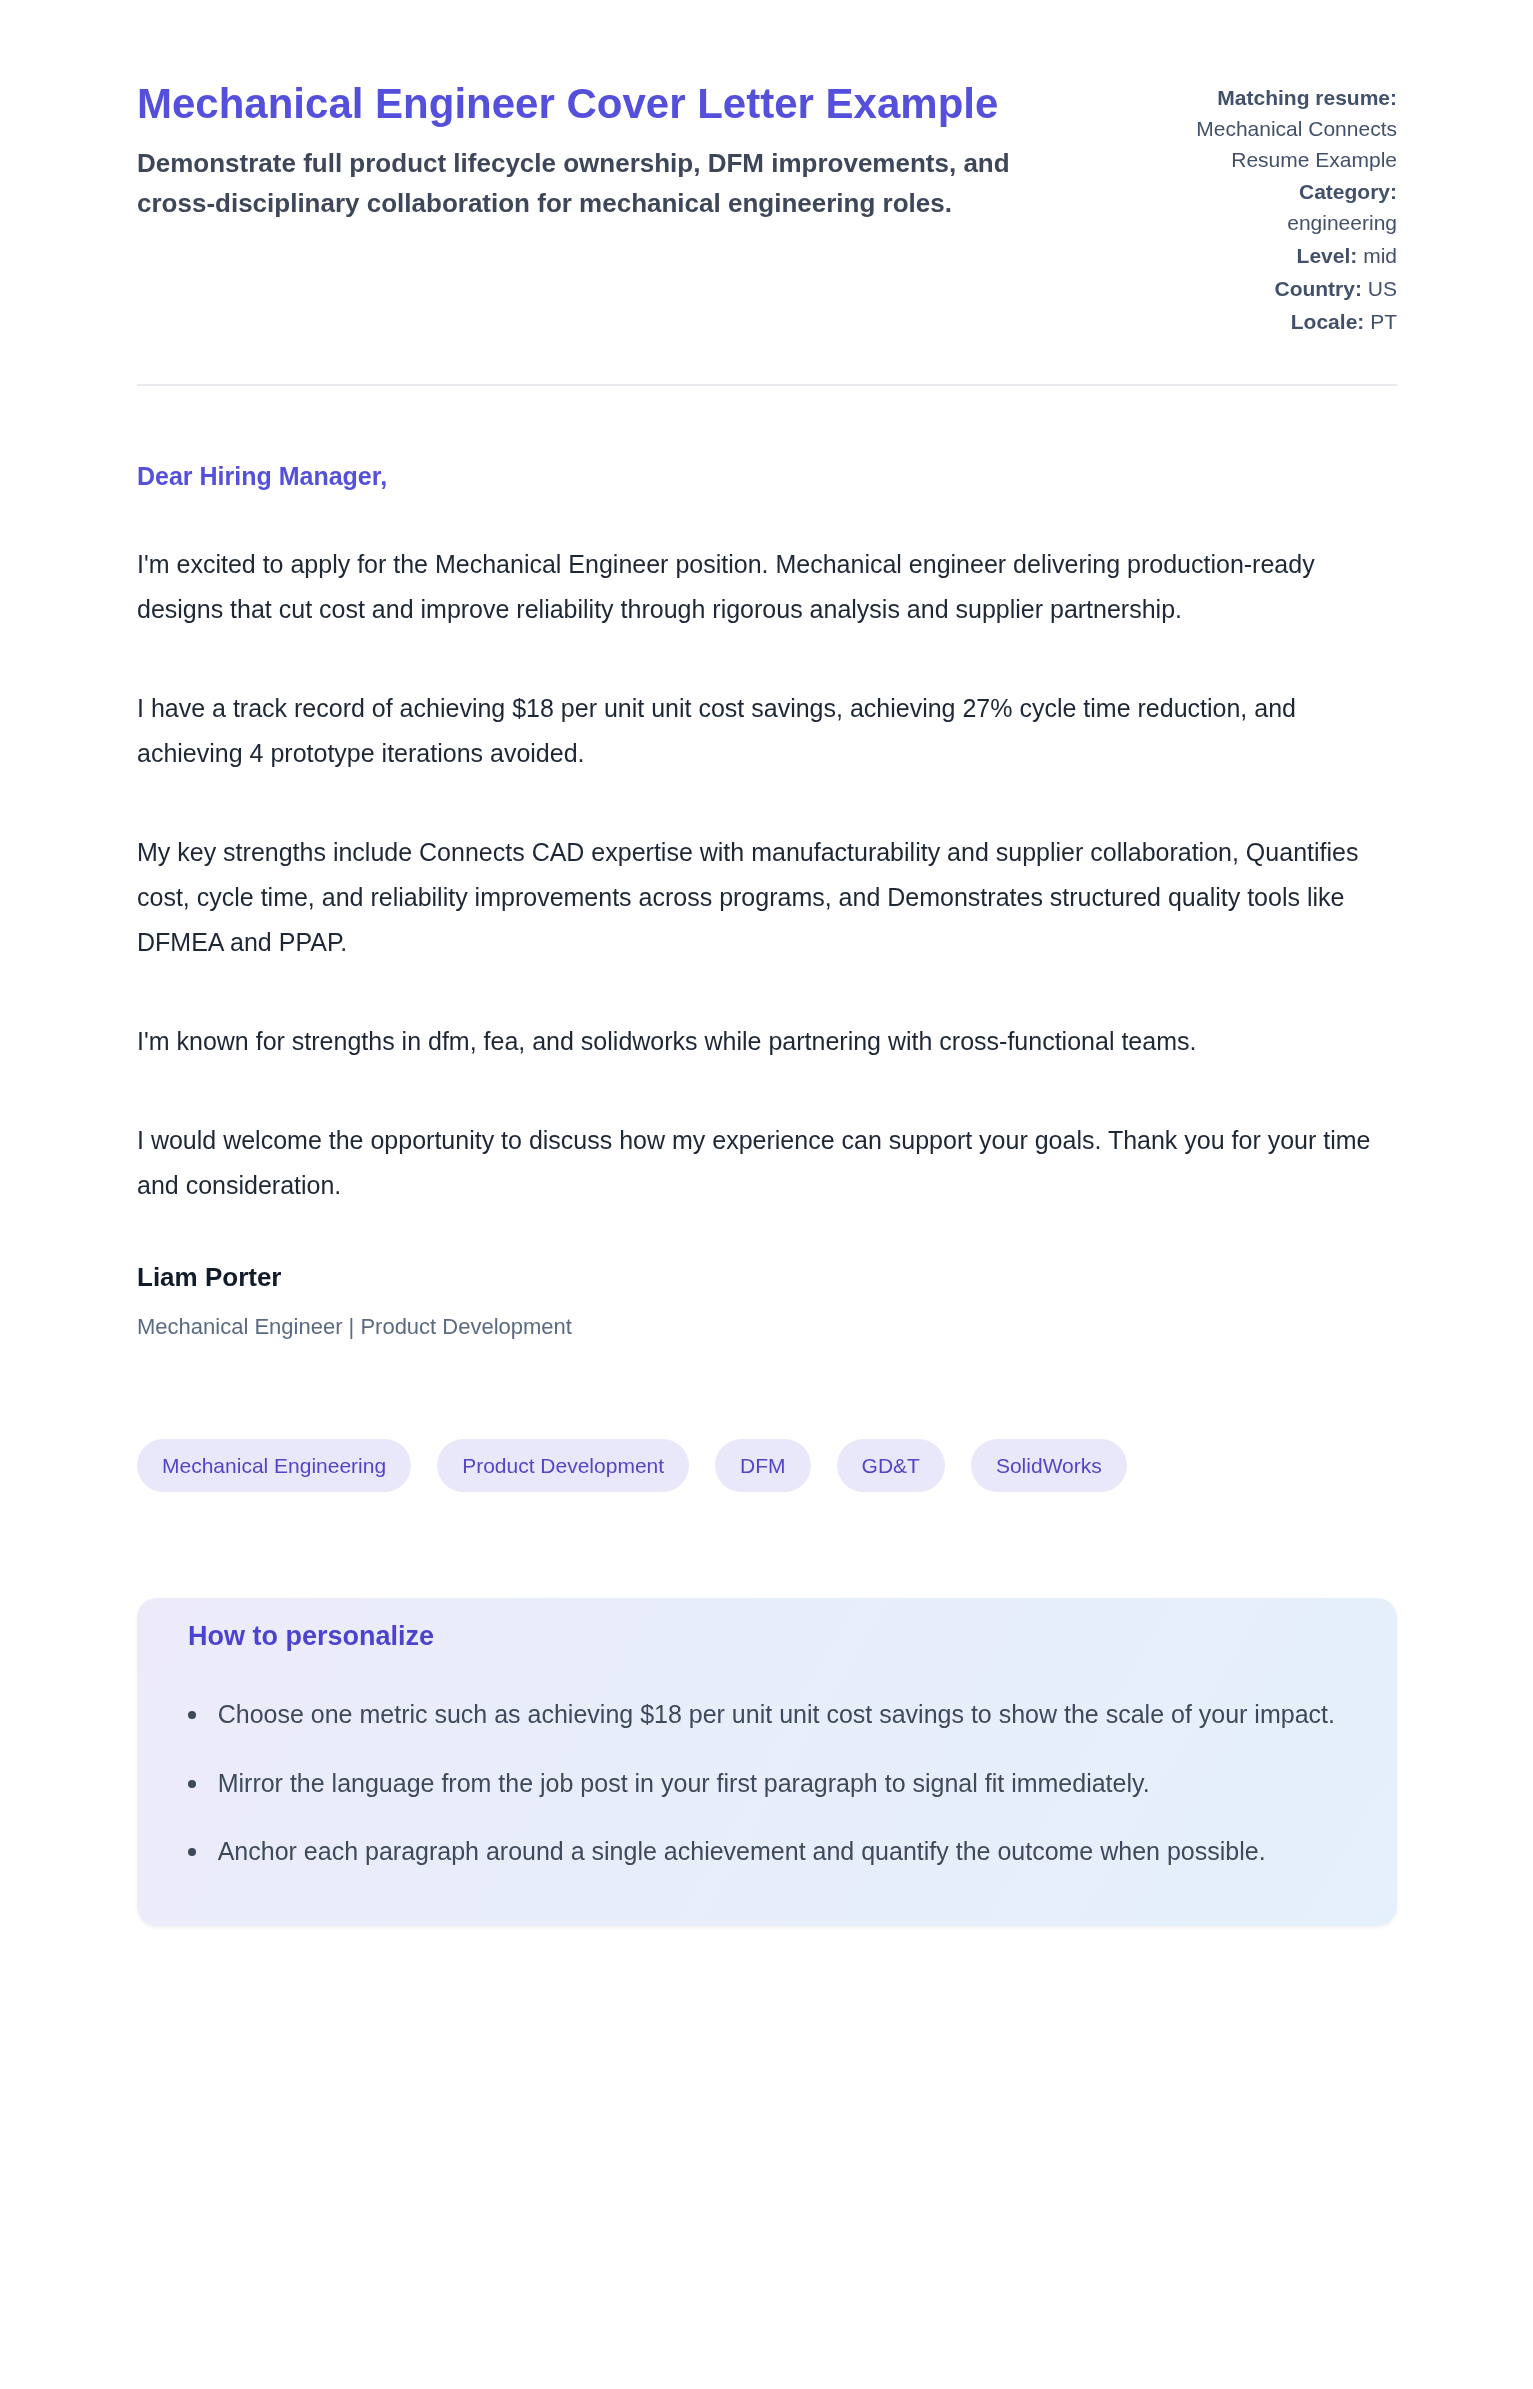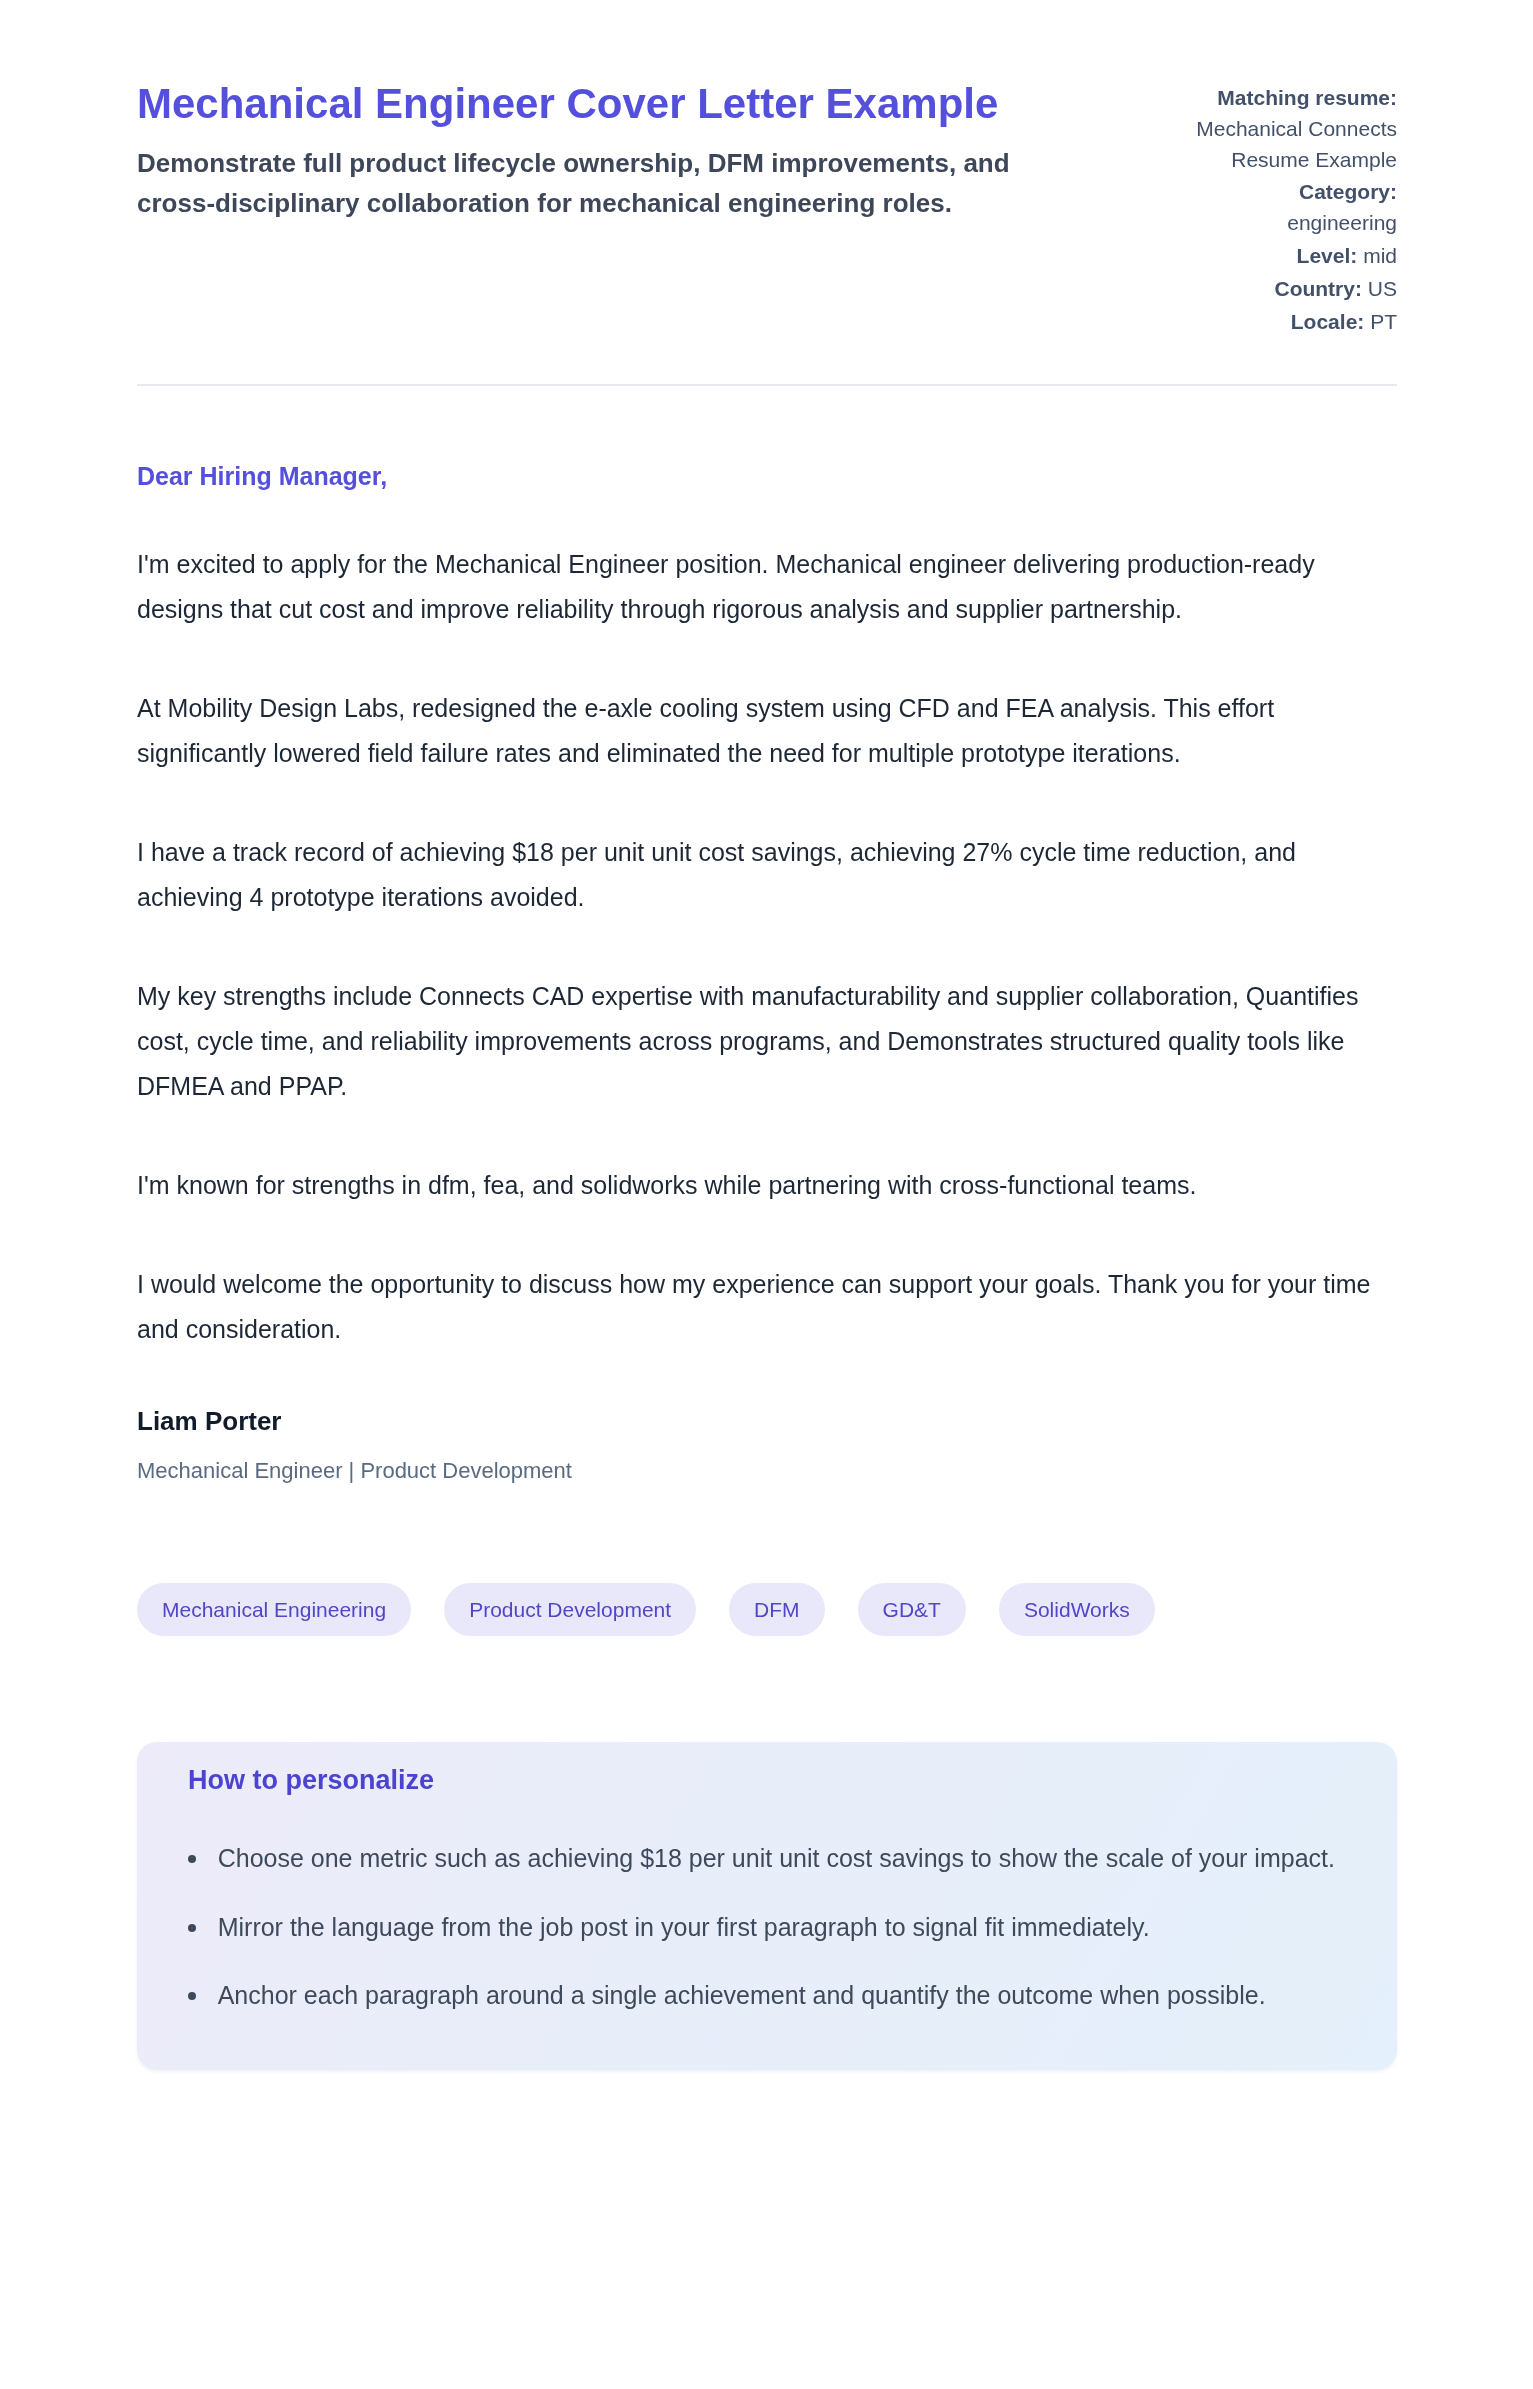--- a/index.html
+++ b/index.html
@@ -73,21 +73,21 @@
     margin-top: 21.7px;
     font-size: 22px;
     color: #5a6a80;
   }
 
   
   .tags {
     margin-top: 99px;
     display: flex;
     flex-wrap: wrap;
-    gap: 33px;
+    gap: 26px;
   }
   .pill {
     display: inline-block;
     background: #e9e8fb;
     color: #5246c6;
     font-size: 21px;
     line-height: 21px;
     padding: 16px 25px;
     border-radius: 901px;
     cursor: pointer;
@@ -157,21 +157,20 @@
     </div>
   </div>
 </div>
 
 <hr class="divider">
 
 <div class="salutation">Dear Hiring Manager,</div>
 
 <div class="paragraphs" id="paragraphs">
     <p>I'm excited to apply for the Mechanical Engineer position. Mechanical engineer delivering production-ready designs that cut cost and improve reliability through rigorous analysis and supplier partnership.</p>
-    <p>At Mobility Design Labs, redesigned the e-axle cooling system using CFD and FEA analysis. This effort significantly lowered field failure rates and eliminated the need for multiple prototype iterations.</p>
     <p>I have a track record of achieving $18 per unit unit cost savings, achieving 27% cycle time reduction, and achieving 4 prototype iterations avoided.</p>
     <p>My key strengths include Connects CAD expertise with manufacturability and supplier collaboration, Quantifies cost, cycle time, and reliability improvements across programs, and Demonstrates structured quality tools like DFMEA and PPAP.</p>
     <p>I'm known for strengths in dfm, fea, and solidworks while partnering with cross-functional teams.</p>
     <p>I would welcome the opportunity to discuss how my experience can support your goals. Thank you for your time and consideration.</p>
   </div>
 
 <div class="signature-name">Liam Porter</div>
 <div class="signature-role">Mechanical Engineer | Product Development</div>
 
 <div class="tags" id="tags">

